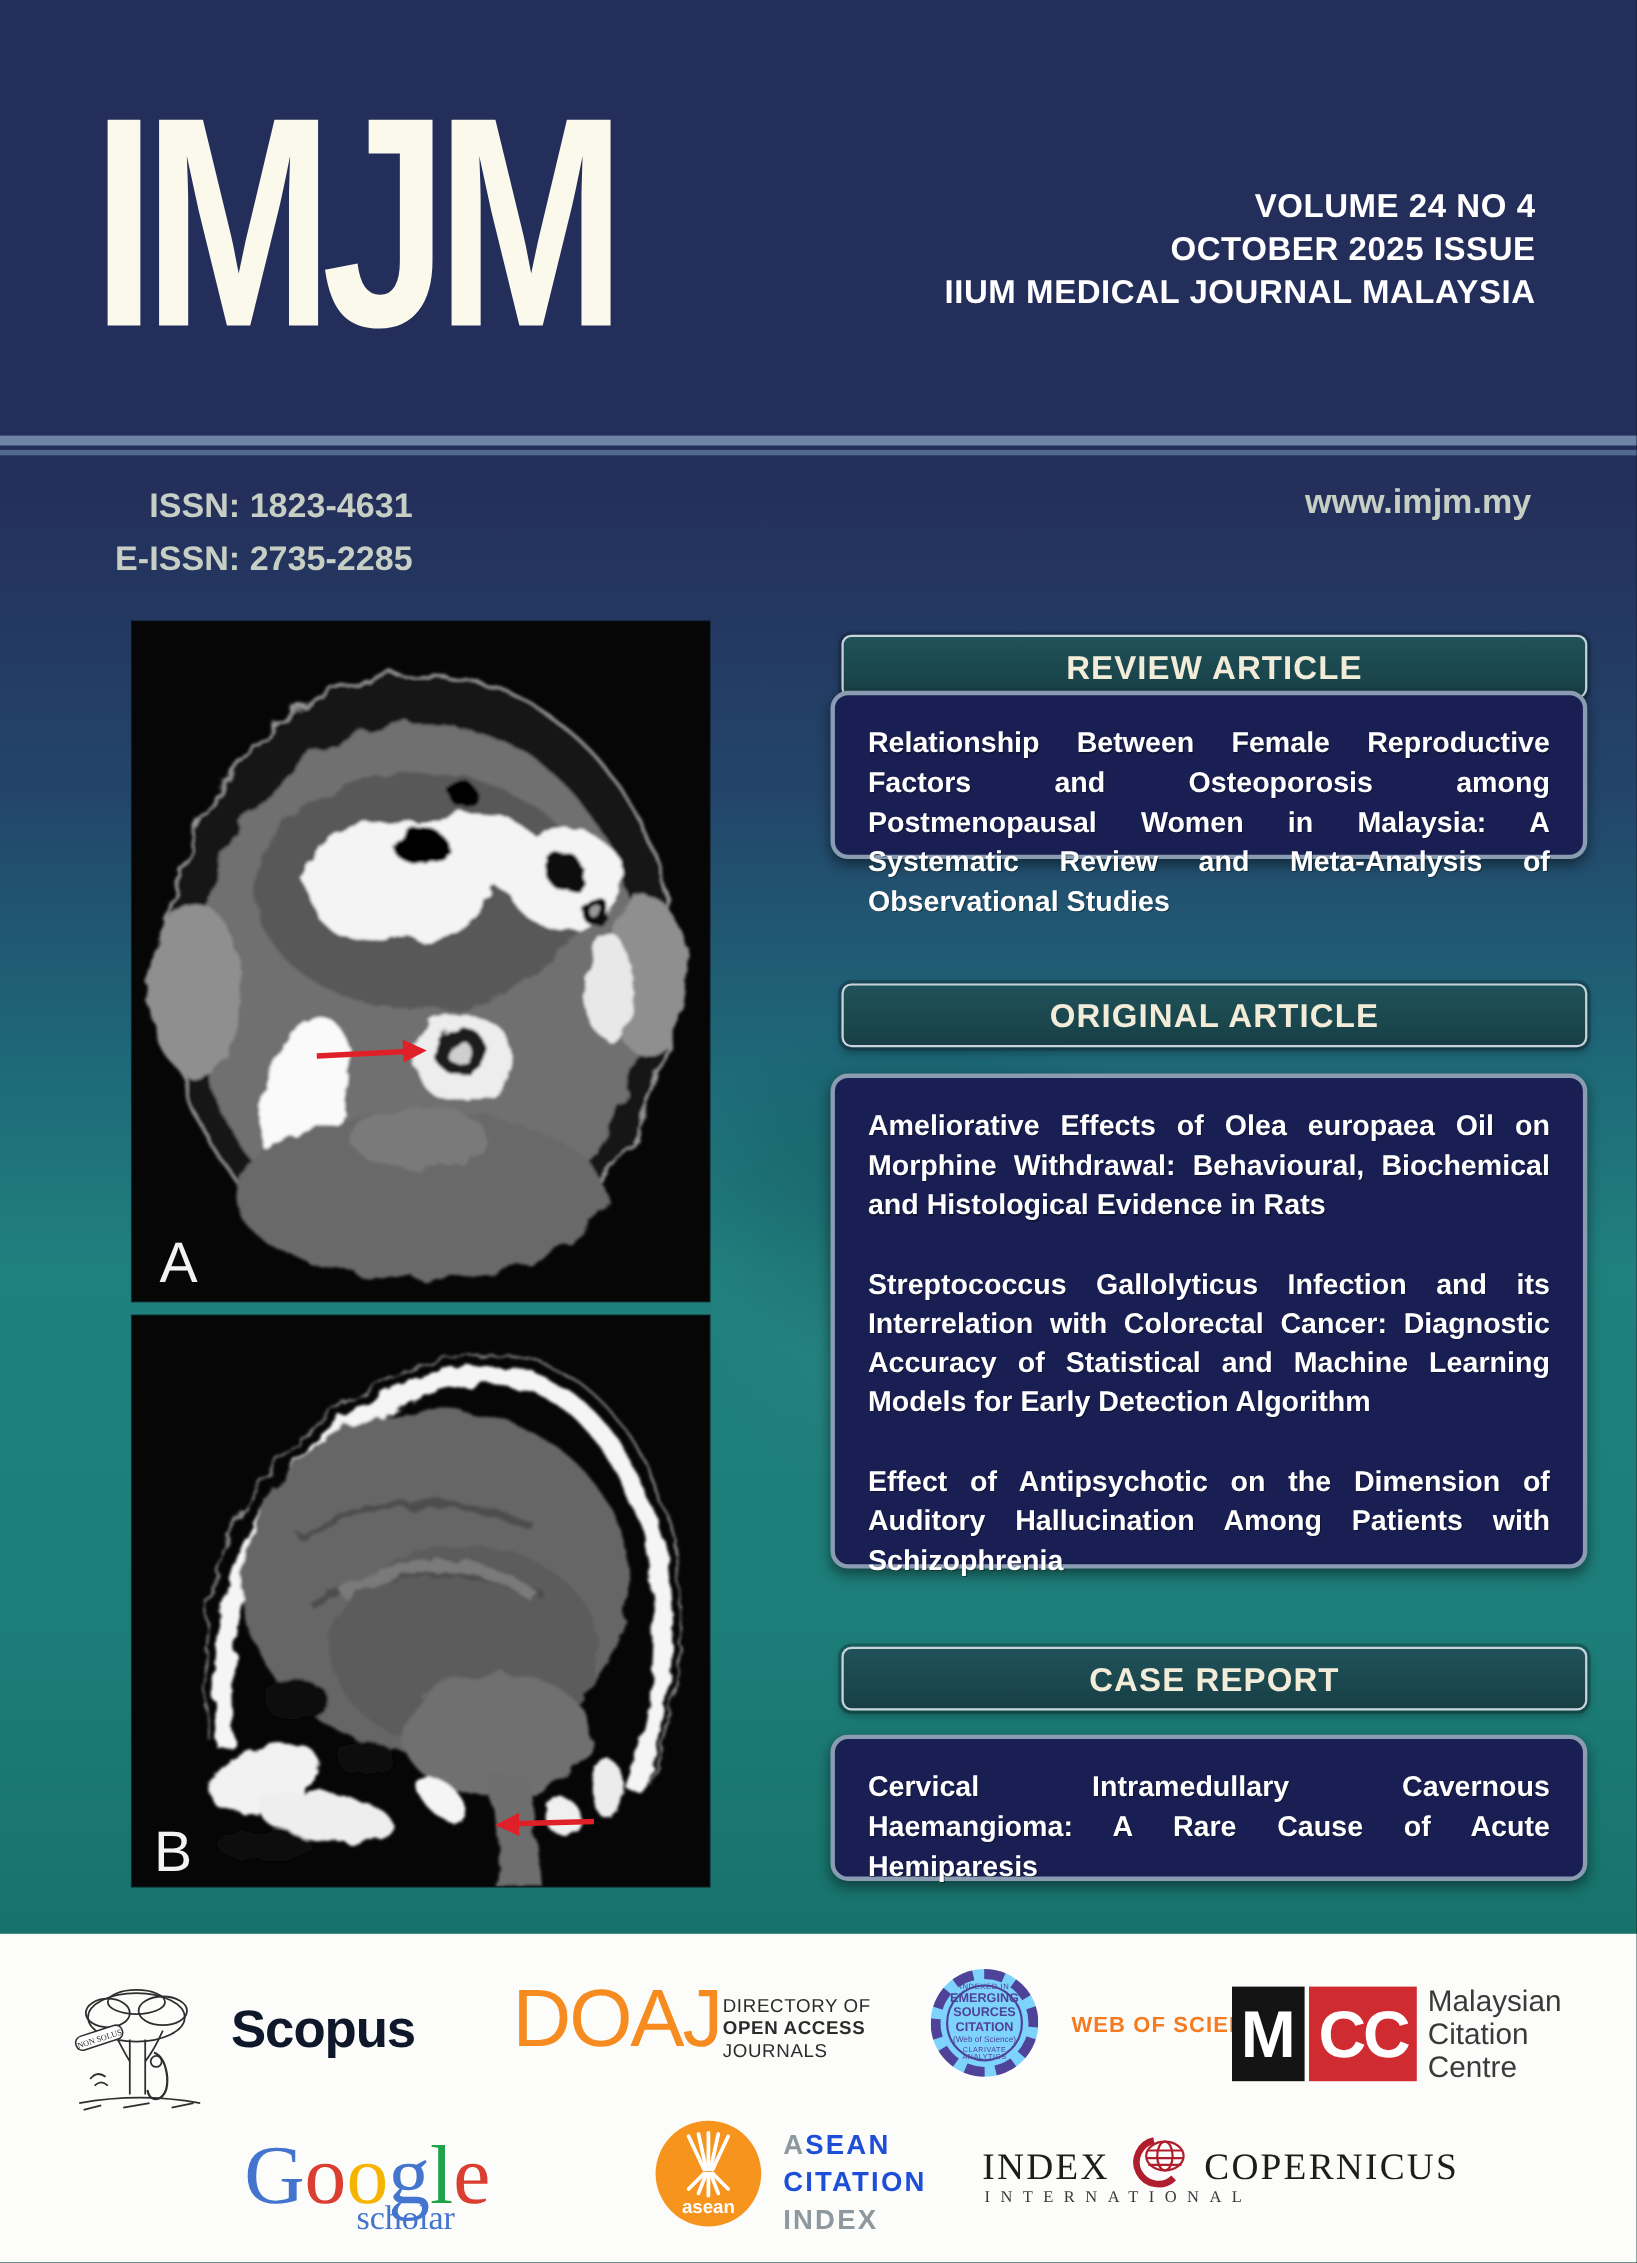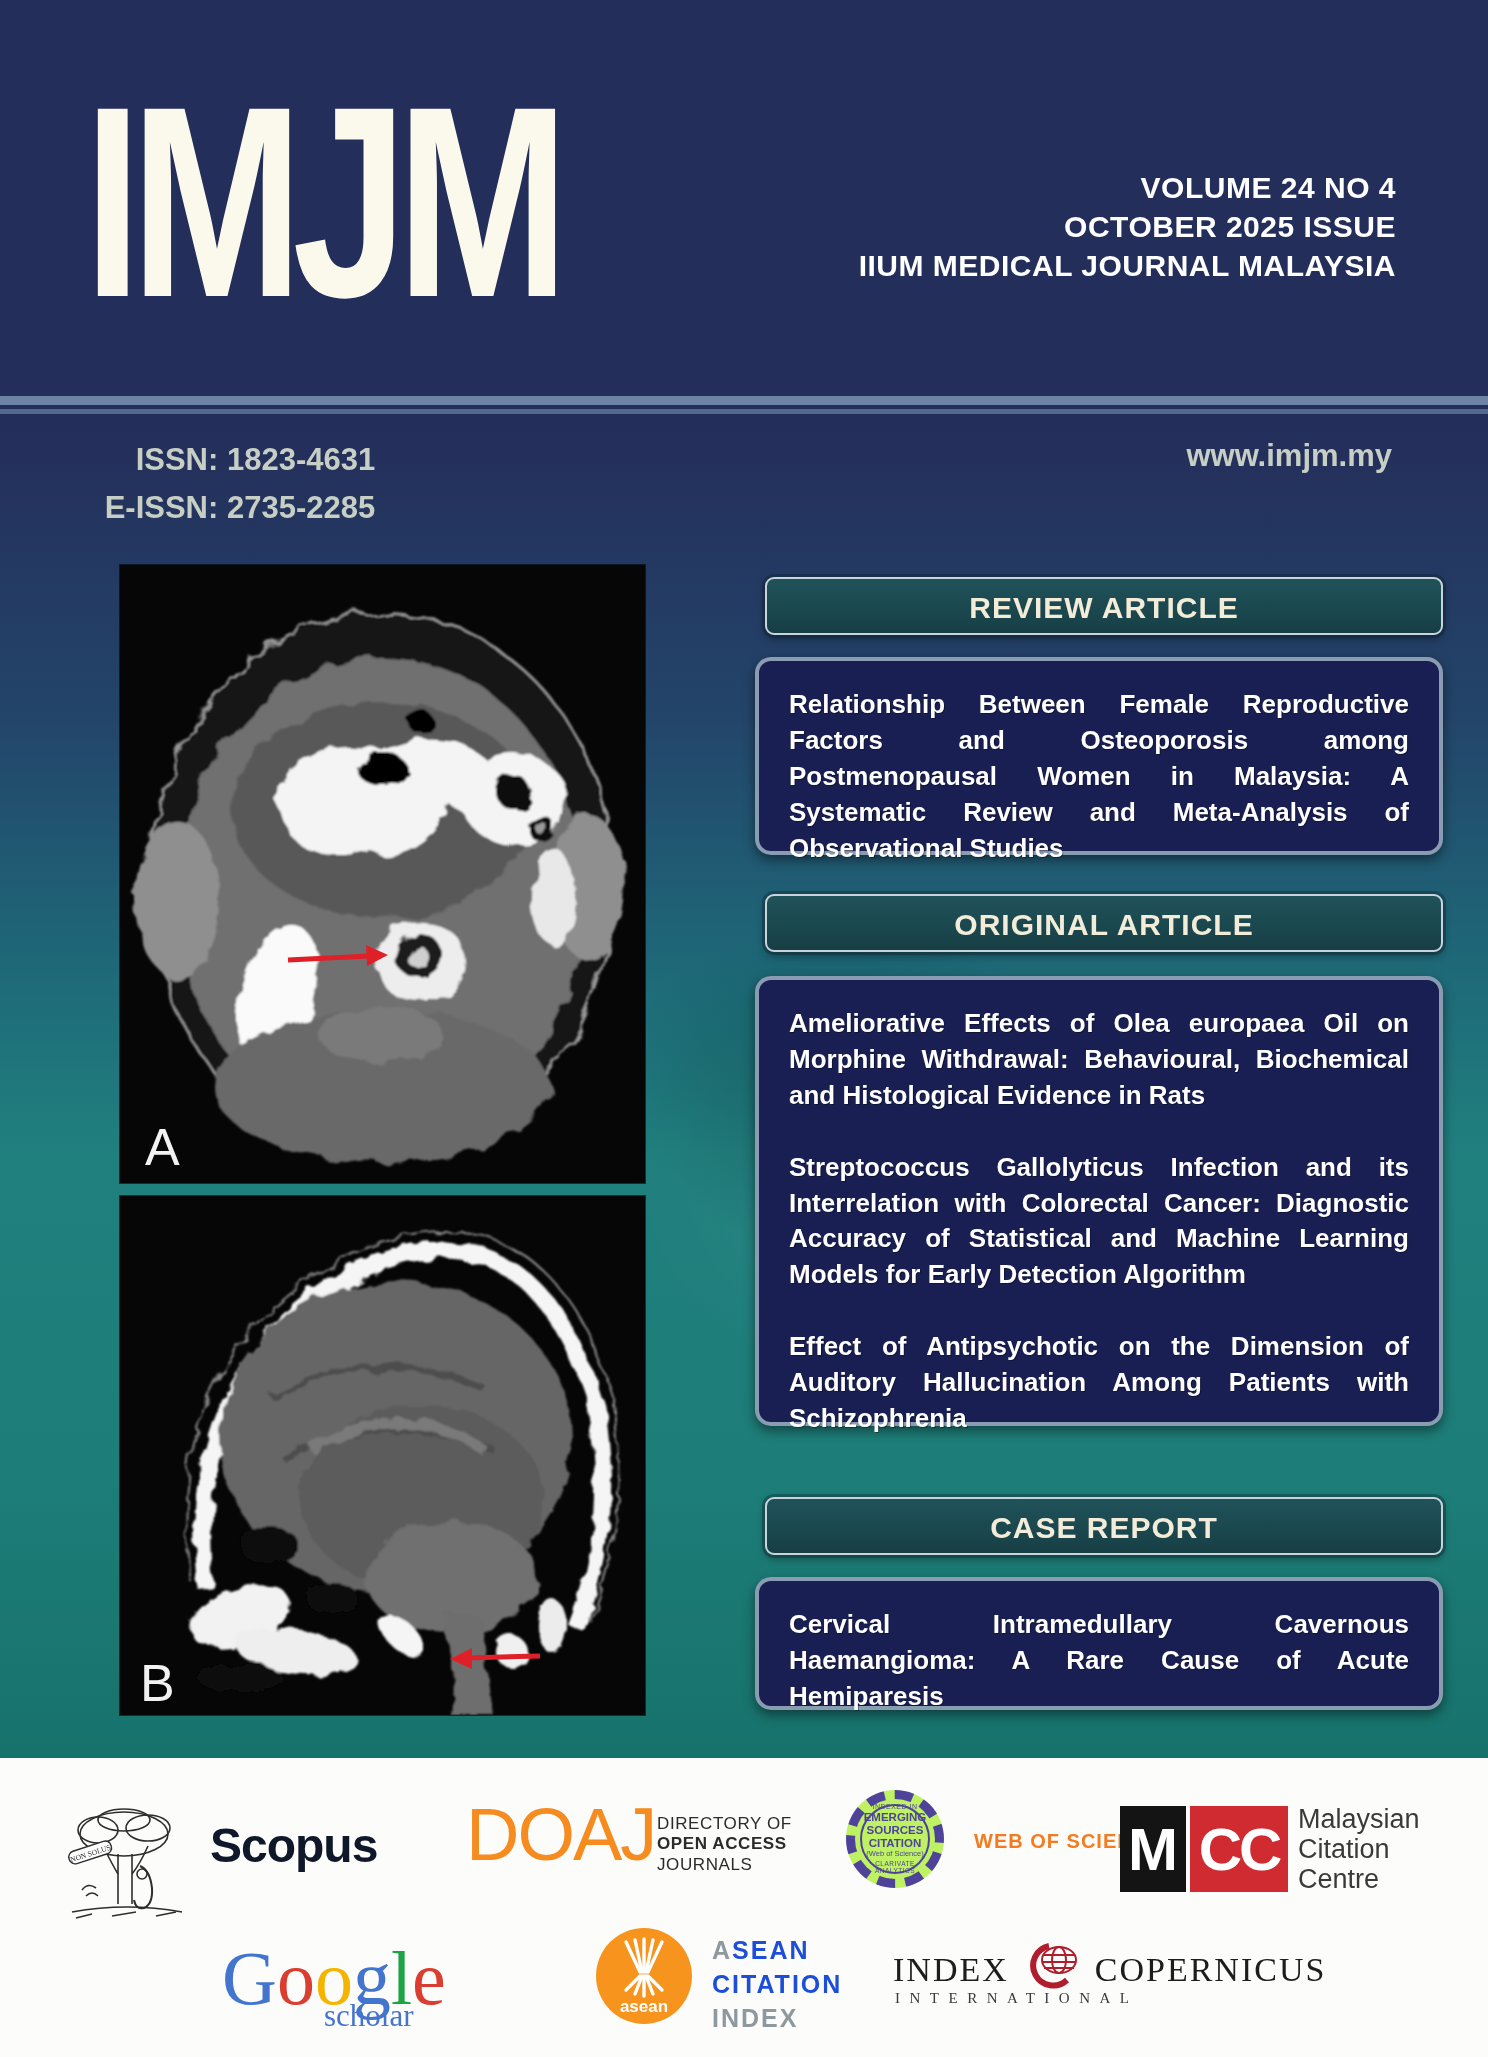--- a/index.html
+++ b/index.html
@@ -38,39 +38,39 @@
     box-sizing:border-box; text-align:center; color:#f2ecd9; font-weight:700; font-size:30px;
     letter-spacing:1px; background:linear-gradient(180deg,#20525a,#173f45);
     border:2px solid #c9d3da; border-radius:9px;
     box-shadow:0 0 0 3px rgba(15,35,50,.35), 0 4px 8px rgba(0,0,0,.35);}
   #review-hdr{top:577px;} #original-hdr{top:894px;} #case-hdr{top:1497px;}
   .art-box{position:absolute; left:755px; width:688px; box-sizing:border-box;
     background:#191f52; border:4px solid #8a9cb2; border-radius:16px;
     padding:26px 30px; color:#ffffff; font-weight:700; font-size:26px; line-height:1.38;
     text-align:justify; text-shadow:1px 1px 0 rgba(0,0,0,.35);
     box-shadow:0 5px 12px rgba(0,0,0,.45);}
-  #review-box{top:657px; height:198px;}
+  #review-box{top:628px; height:153px;}
   #original-box{top:976px; height:450px;}
   #case-box{top:1577px; height:133px;}
   .art-box p{margin:0 0 36px 0;}
   .art-box p:last-child{margin-bottom:0;}
   
   .footer{position:absolute; left:0; top:1758px; width:1488px; height:299px; background:#fcfcfa;}
   .footer *{box-sizing:border-box;}
   .tree{position:absolute; left:52px; top:46px;}
   .scopus{position:absolute; left:210px; top:60px; color:#0f172a; font-weight:700;
     font-size:48px; letter-spacing:-1px;}
   .doaj-word{position:absolute; left:466px; top:40px; color:#f68b1f; font-size:74px;
     font-weight:400; letter-spacing:-2px; line-height:1;}
   .doaj-sub{position:absolute; left:657px; top:56px; color:#2b2b2b; font-size:17px;
     line-height:1.2; letter-spacing:.6px;}
   .doaj-sub .b{font-weight:700;}
   .esci{position:absolute; left:846px; top:32px; width:116px; height:116px;}
   .esci-outer{width:98px; height:98px; border:9px dashed #4f4399; border-radius:50%;
-    background:#bef264; position:relative;text-decoration:underline;}
+    background:#7dd3fc; position:relative;text-decoration:underline;}
   .esci-inner{position:absolute; left:5px; top:5px; right:5px; bottom:5px;
     border:2px solid #4f4399; border-radius:50%; display:flex; flex-direction:column;
     align-items:center; justify-content:center; text-align:center; color:#4f4399; line-height:1.12;}
   .esci-inner .t1{font-size:7px; letter-spacing:.5px;}
   .esci-inner .t2{font-size:11.5px; font-weight:700;}
   .esci-inner .t3{font-size:7.5px;}
   .esci-inner .t4{font-size:6.5px; letter-spacing:.5px; margin-top:2px;}
   .wos{position:absolute; left:974px; top:72px; color:#f47b20; font-weight:700;
     font-size:20px; letter-spacing:1px;}
   .mcc{position:absolute; left:1120px; top:48px; display:flex;}

